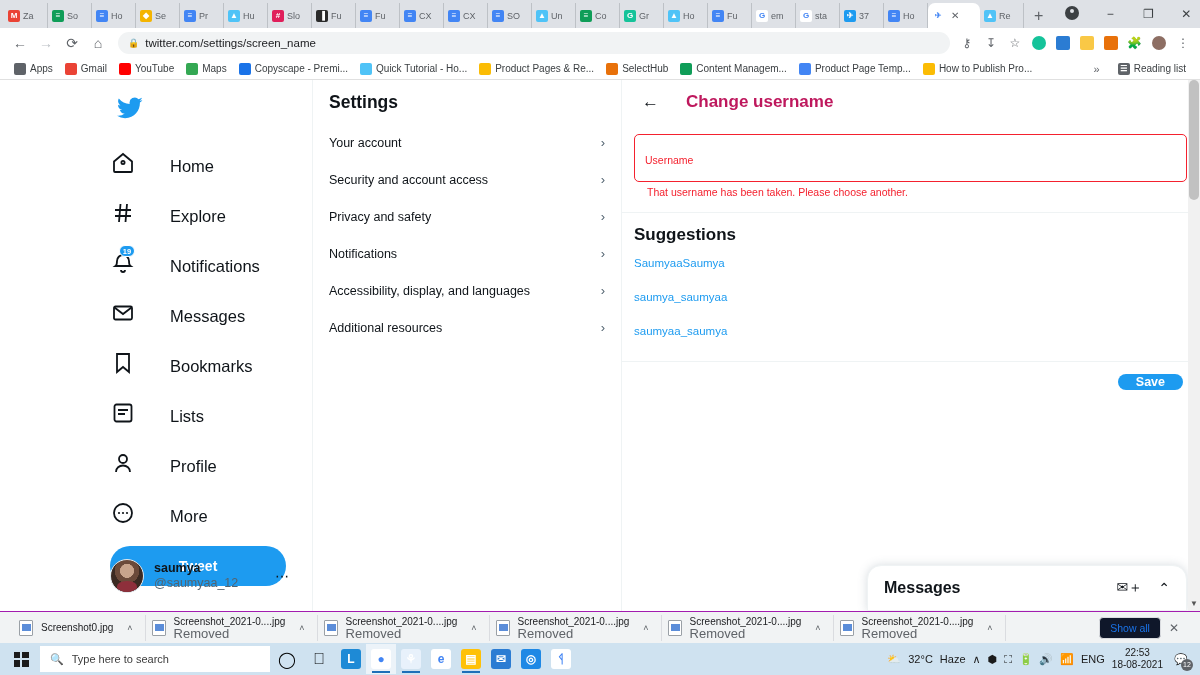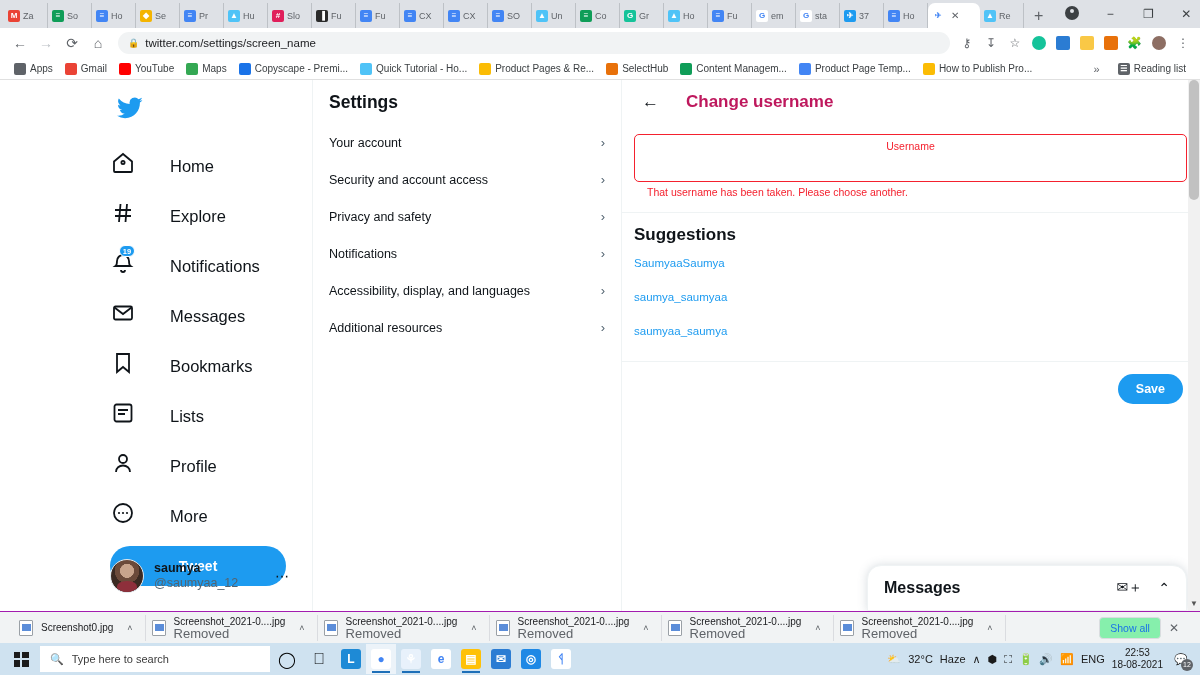--- a/index.html
+++ b/index.html
@@ -125,31 +125,31 @@
   .setrow .chev { margin-left: auto; color: #536471; font-size: 13px; }
 
   
   .detailcol { flex: 1; position: relative; border-right:1px solid #eff3f4; }
   .detailhead { height: 44px; display: flex; align-items: center; gap: 26px;
     padding: 0 20px; }
   .backarrow { font-size: 17px; color: #0f1419; cursor: pointer; width:18px;}
   .detailtitle { font-size: 17px; font-weight: bold; color: #be185d; }
   .fieldwrap { padding: 10px 12px 0 12px; }
   .field { border: 1px solid #f4212e; border-radius: 5px; height: 48px;
-    padding: 5px 10px 0 10px; display:flex; flex-direction:row; justify-content:center;}
+    padding: 5px 10px 0 10px; display:flex; flex-direction:column; justify-content:center;}
   .fieldlabel { font-size: 10.5px; color: #f4212e; line-height: 13px; }
   .fieldvalue { font-size: 14px; color: #0f1419; line-height: 20px;
     border:none; outline:none; background:transparent; font-family:inherit; padding:0;}
   .fielderr { font-size: 10.5px; color: #f4212e; padding: 4px 13px 0 13px; }
   .divider { height: 1px; background: #eff3f4; margin-top: 14px; }
   .sugtitle { font-size: 17px; font-weight: bold; color: #0f1419; padding: 12px 12px 0 12px; }
   .sugitem { font-size: 11.5px; color: #1d9bf0; padding: 12px 12px 10px 12px; cursor: pointer; }
   .savewrap { display: flex; justify-content: flex-end; padding: 12px 16px 0 16px; }
   .savebtn { background: #1d9bf0; color: #fff; border: none; border-radius: 999px;
-    height: 30px; padding: 0 18px; font-size: 12.5px; font-weight: bold; cursor: pointer;
+    height: 16px; padding: 0 18px; font-size: 12.5px; font-weight: bold; cursor: pointer;
     font-family: inherit;}
 
   
   .msgdock { position: absolute; right: 12px; bottom: 0; width: 320px; height: 46px;
     background: #fff; border: 1px solid #eff3f4; border-radius: 14px 14px 0 0;
     box-shadow: 0 0 10px rgba(101,119,134,0.25); display: flex; align-items: center;
     padding: 0 16px; }
   .msgtitle { font-size: 16px; font-weight: bold; color: #0f1419; }
   .msgicons { margin-left: auto; display: flex; gap: 16px; align-items:center;}
   .msgicons span { font-size: 14px; color: #0f1419; cursor: pointer; }
@@ -160,21 +160,21 @@
   .dlitem { display: flex; align-items: center; gap: 8px; height: 26px;
     border-right: 1px solid #dadce0; padding: 0 12px 0 6px; }
   .dlicon { width: 14px; height: 16px; background: #fff; border: 1px solid #9aa0a6;
     border-radius: 1px; position: relative; flex:0 0 14px;}
   .dlicon::after { content:""; position:absolute; left:2px; top:3px; width:9px; height:7px;
     background:#5b8dd9; }
   .dltext { display: flex; flex-direction: column; justify-content:center;}
   .dlname { font-size: 10px; color: #202124; line-height: 12px; }
   .dlstat { font-size: 13px; color: #5f6368; line-height: 11px; }
   .dlcaret { margin-left: 6px; font-size: 9px; color: #5f6368; cursor:pointer;}
-  .showall { margin-left: auto; font-size: 10.5px; color: #1a73e8; background:#86efac;
+  .showall { margin-left: auto; font-size: 10.5px; color: #1a73e8; background:#0f172a;
     border:1px solid #dadce0; border-radius: 4px; padding: 4px 10px; cursor: pointer;}
   .shelfx { font-size: 12px; color: #5f6368; padding: 0 8px; cursor:pointer;}
 
   
   .taskbar { height: 32px; background: #cfe2f0; display: flex; align-items: center;
     padding: 0 4px; gap: 2px; }
   .startbtn { width: 34px; height: 30px; display:flex; align-items:center; justify-content:center;}
   .winlogo { width: 15px; height: 15px; display:grid; grid-template-columns:1fr 1fr;
     grid-template-rows:1fr 1fr; gap:1.5px;}
   .winlogo i { background: #1b1b1b; display:block;}

